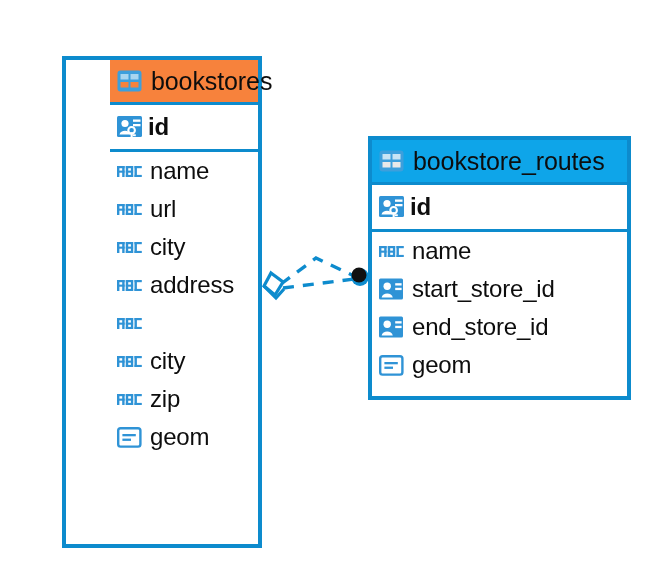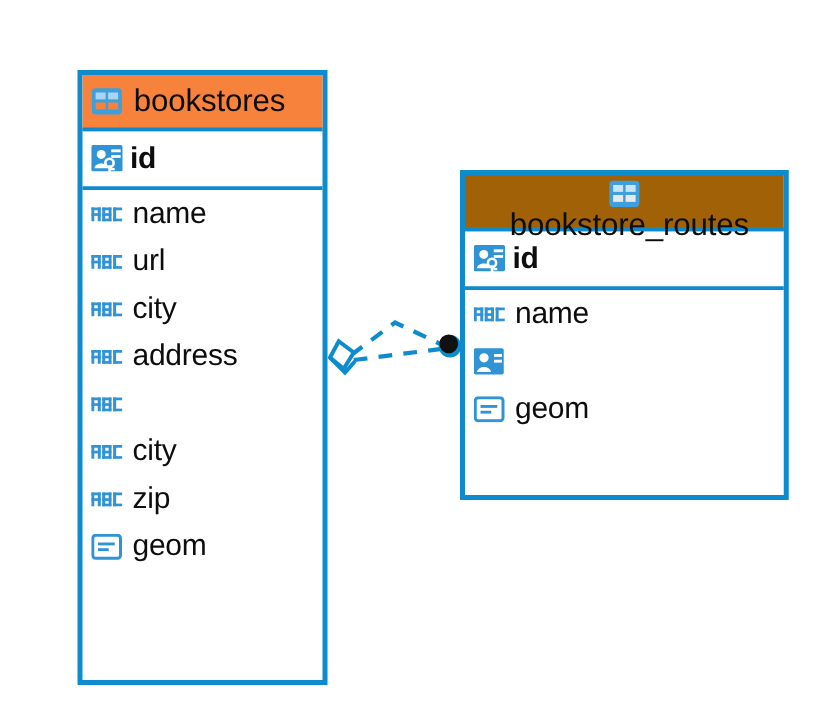--- a/index.html
+++ b/index.html
@@ -31,21 +31,21 @@
 
   .entity-header {
     display: flex;
     align-items: center;
     box-sizing: border-box;
     padding: 4px 8px 4px 7px;
     height: 45px;
     border-bottom: 3px solid #0d8bcd;
   }
   .entity-header.accent-orange { background: #f7823c; }
-  .entity-header.accent-grey   { background: #a16207; flex-direction: column; }
+  .entity-header.accent-grey   { background: #0ea5e9; }
 
   .entity-title {
     font-size: 25px;
     color: #0d0d0d;
     margin-left: 9px;
     white-space: nowrap;
     letter-spacing: -0.1px;
   }
 
   .pk-section {
@@ -100,21 +100,21 @@
       <path d="M 271 273 L 283 282 L 275 295 L 264 286 Z" fill="#ffffff" stroke="#0d8bcd" stroke-width="3.2" stroke-linejoin="miter"></path>
       <path d="M 264 286 L 276 298 L 284 289" fill="none" stroke="#0d8bcd" stroke-width="3.2" stroke-linejoin="miter" stroke-linecap="butt"></path>
     </g>
 
     <g>
       <circle cx="360" cy="277" r="9" fill="#0d8bcd"></circle>
       <circle cx="359" cy="275" r="7.5" fill="#111111"></circle>
     </g>
   </svg>
 
-  <div class="entity" style="left:62px; top:56px; width:200px; height:492px;">
+  <div class="entity" style="left:62px; top:56px; width:200px; height:492px;padding-left:44px;">
 
     <div class="entity-header accent-orange">
       <span class="icon">
         <svg width="25" height="22" viewBox="0 0 25 22">
           <rect x="0.5" y="0.5" width="24" height="21" rx="3" ry="3" fill="#3d9fdc"></rect>
           <rect x="3.5" y="4" width="8" height="5.5" fill="#a8d6f0"></rect>
           <rect x="13.5" y="4" width="8" height="5.5" fill="#a8d6f0"></rect>
           <rect x="3.5" y="12" width="8" height="5.5" fill="#f7823c"></rect>
           <rect x="13.5" y="12" width="8" height="5.5" fill="#f7823c"></rect>
         </svg>
@@ -353,22 +353,35 @@
       <div class="field-row">
         <span class="icon">
           <svg width="25" height="22" viewBox="0 0 25 22">
             <rect x="0" y="0.5" width="24" height="21" rx="1.5" fill="#2f93d6"></rect>
             <circle cx="8.2" cy="8.2" r="3.7" fill="#ffffff"></circle>
             <path d="M 2.6 19.5 C 3.5 14.2 12.9 14.2 13.8 19.5 Z" fill="#ffffff"></path>
             <rect x="16.2" y="5.2" width="6.4" height="2.3" fill="#ffffff"></rect>
             <rect x="16.2" y="9.8" width="6.4" height="2.3" fill="#ffffff"></rect>
           </svg>
         </span>
-      </div>
-
+        <span class="field-label">start_store_id</span>
+      </div>
+
+      <div class="field-row">
+        <span class="icon">
+          <svg width="25" height="22" viewBox="0 0 25 22">
+            <rect x="0" y="0.5" width="24" height="21" rx="1.5" fill="#2f93d6"></rect>
+            <circle cx="8.2" cy="8.2" r="3.7" fill="#ffffff"></circle>
+            <path d="M 2.6 19.5 C 3.5 14.2 12.9 14.2 13.8 19.5 Z" fill="#ffffff"></path>
+            <rect x="16.2" y="5.2" width="6.4" height="2.3" fill="#ffffff"></rect>
+            <rect x="16.2" y="9.8" width="6.4" height="2.3" fill="#ffffff"></rect>
+          </svg>
+        </span>
+        <span class="field-label">end_store_id</span>
+      </div>
 
       <div class="field-row">
         <span class="icon">
           <svg width="25" height="21" viewBox="0 0 25 21">
             <rect x="1.2" y="1.2" width="22.2" height="18.4" rx="2.4" fill="#ffffff" stroke="#2f93d6" stroke-width="2.4"></rect>
             <rect x="5.4" y="7.0" width="13.4" height="2.3" fill="#2f93d6"></rect>
             <rect x="5.4" y="11.6" width="8.6" height="2.3" fill="#2f93d6"></rect>
           </svg>
         </span>
         <span class="field-label">geom</span>

